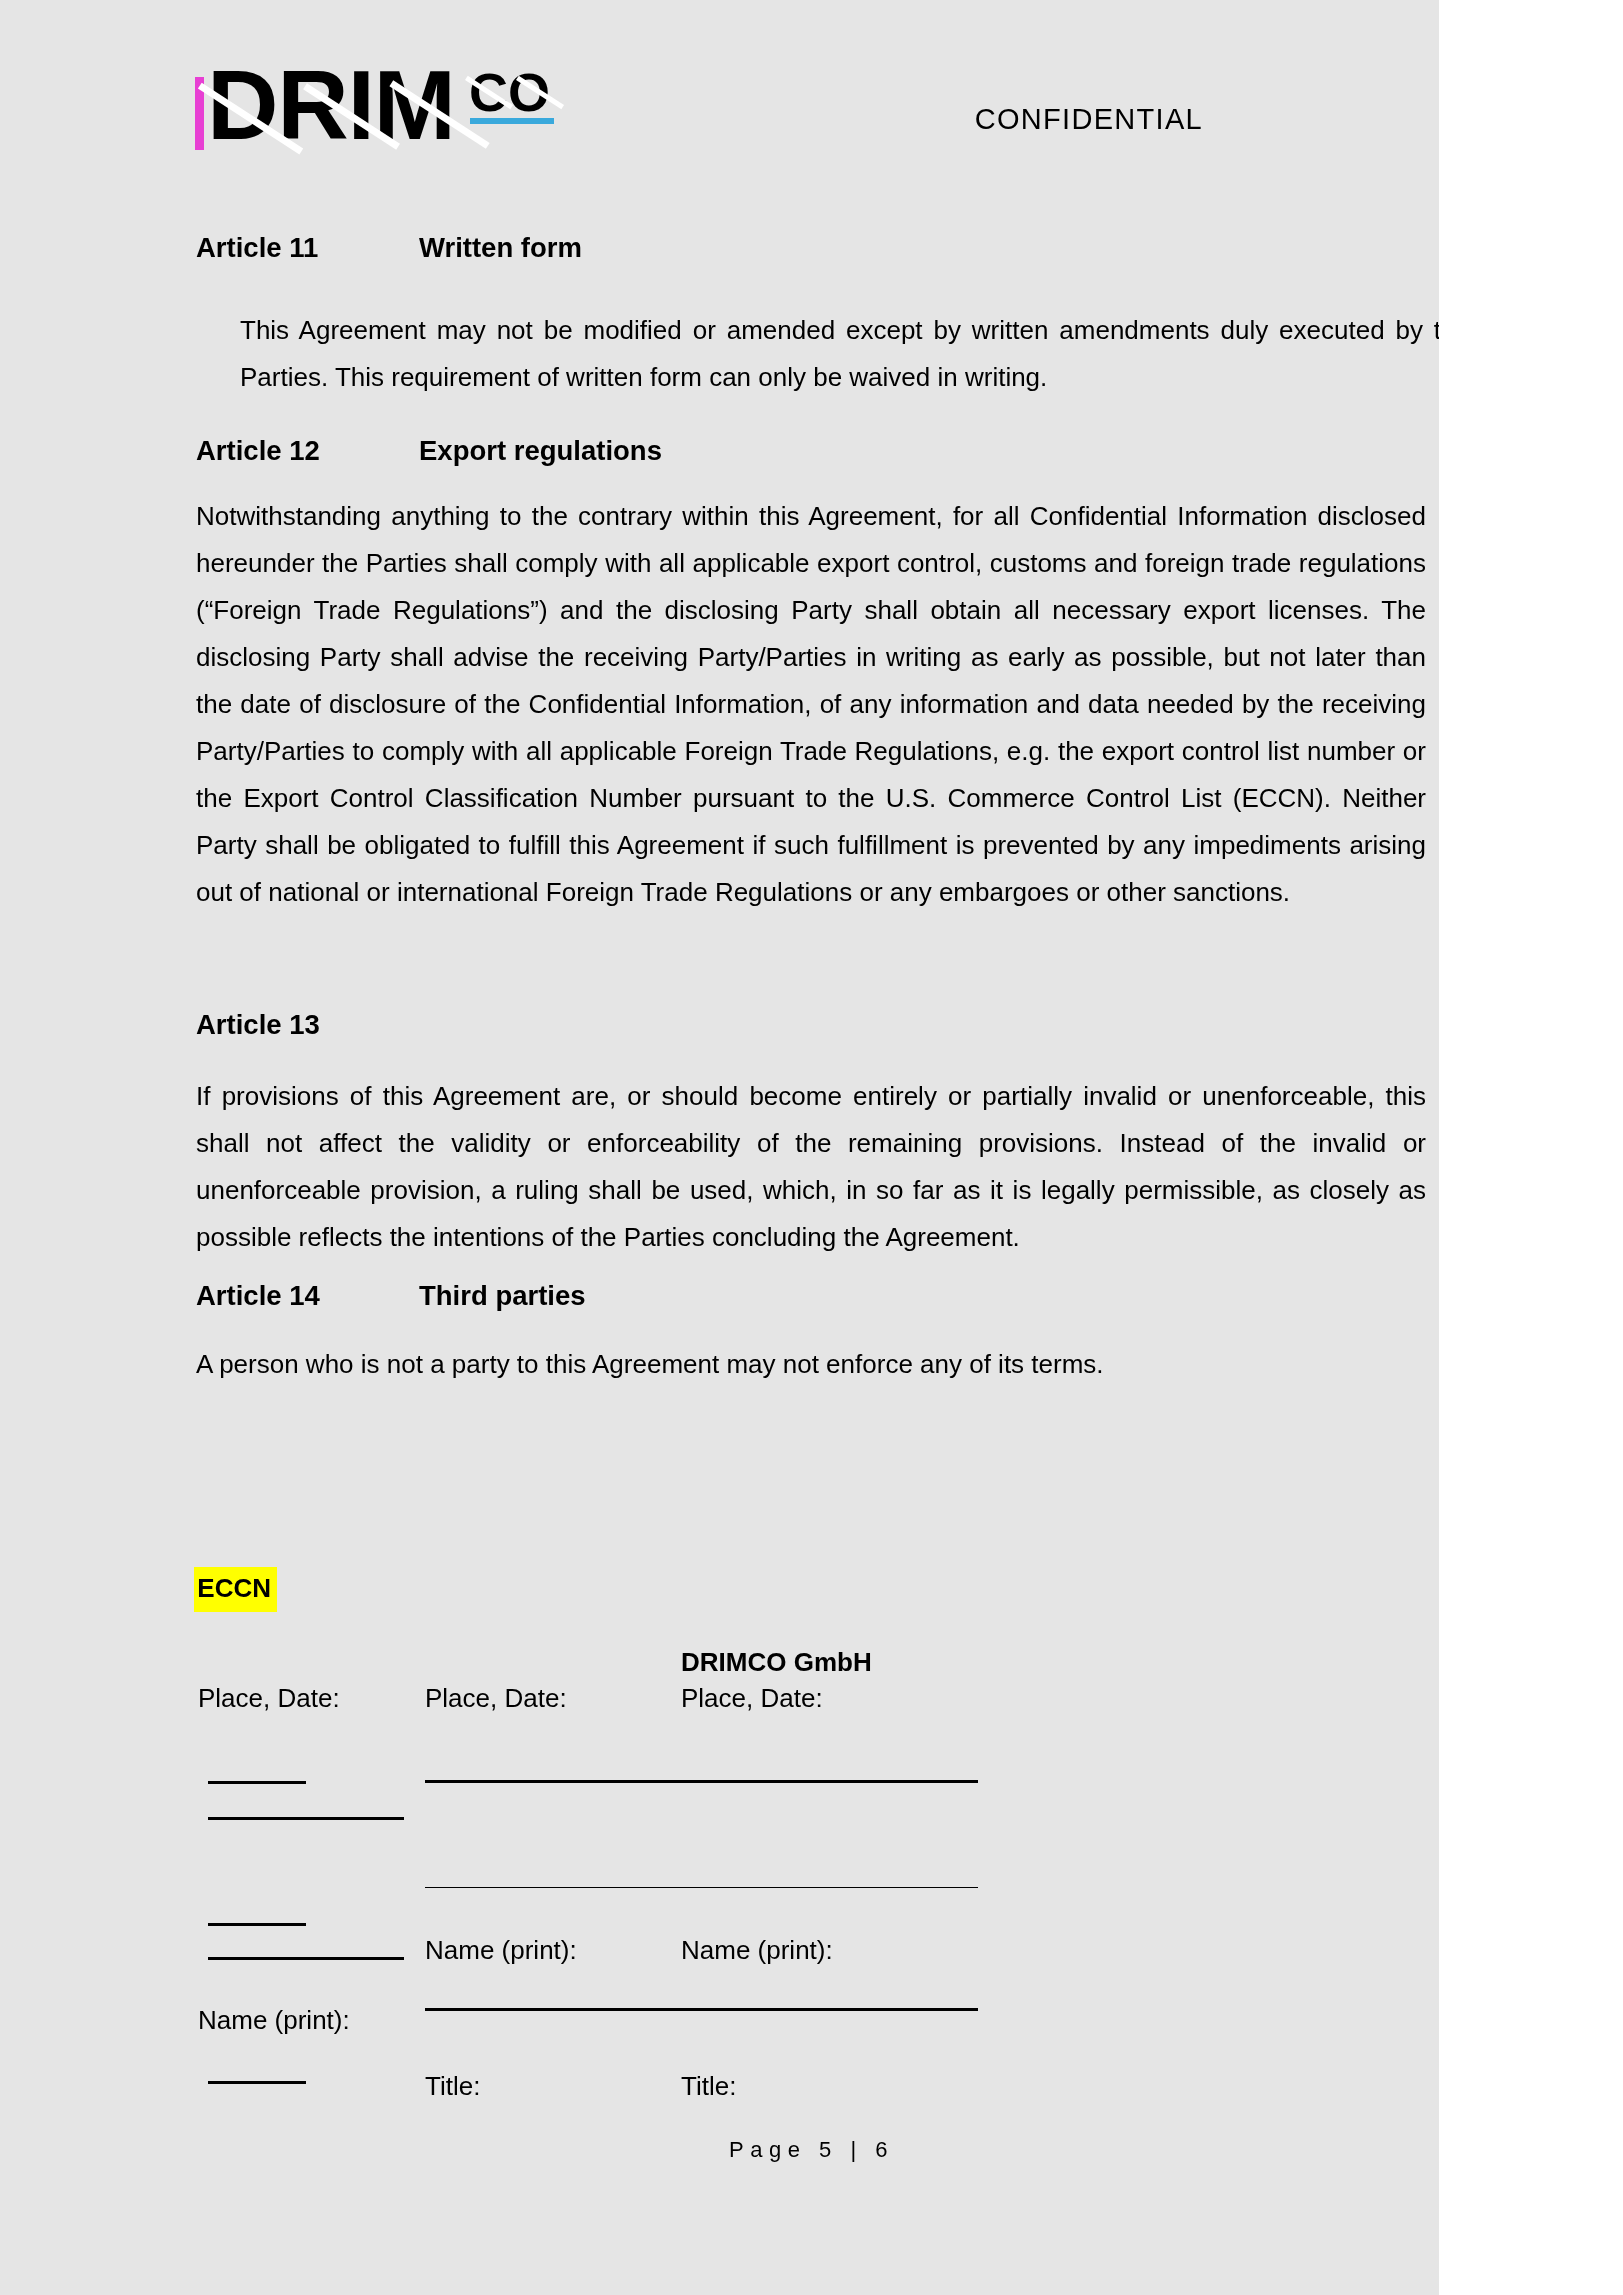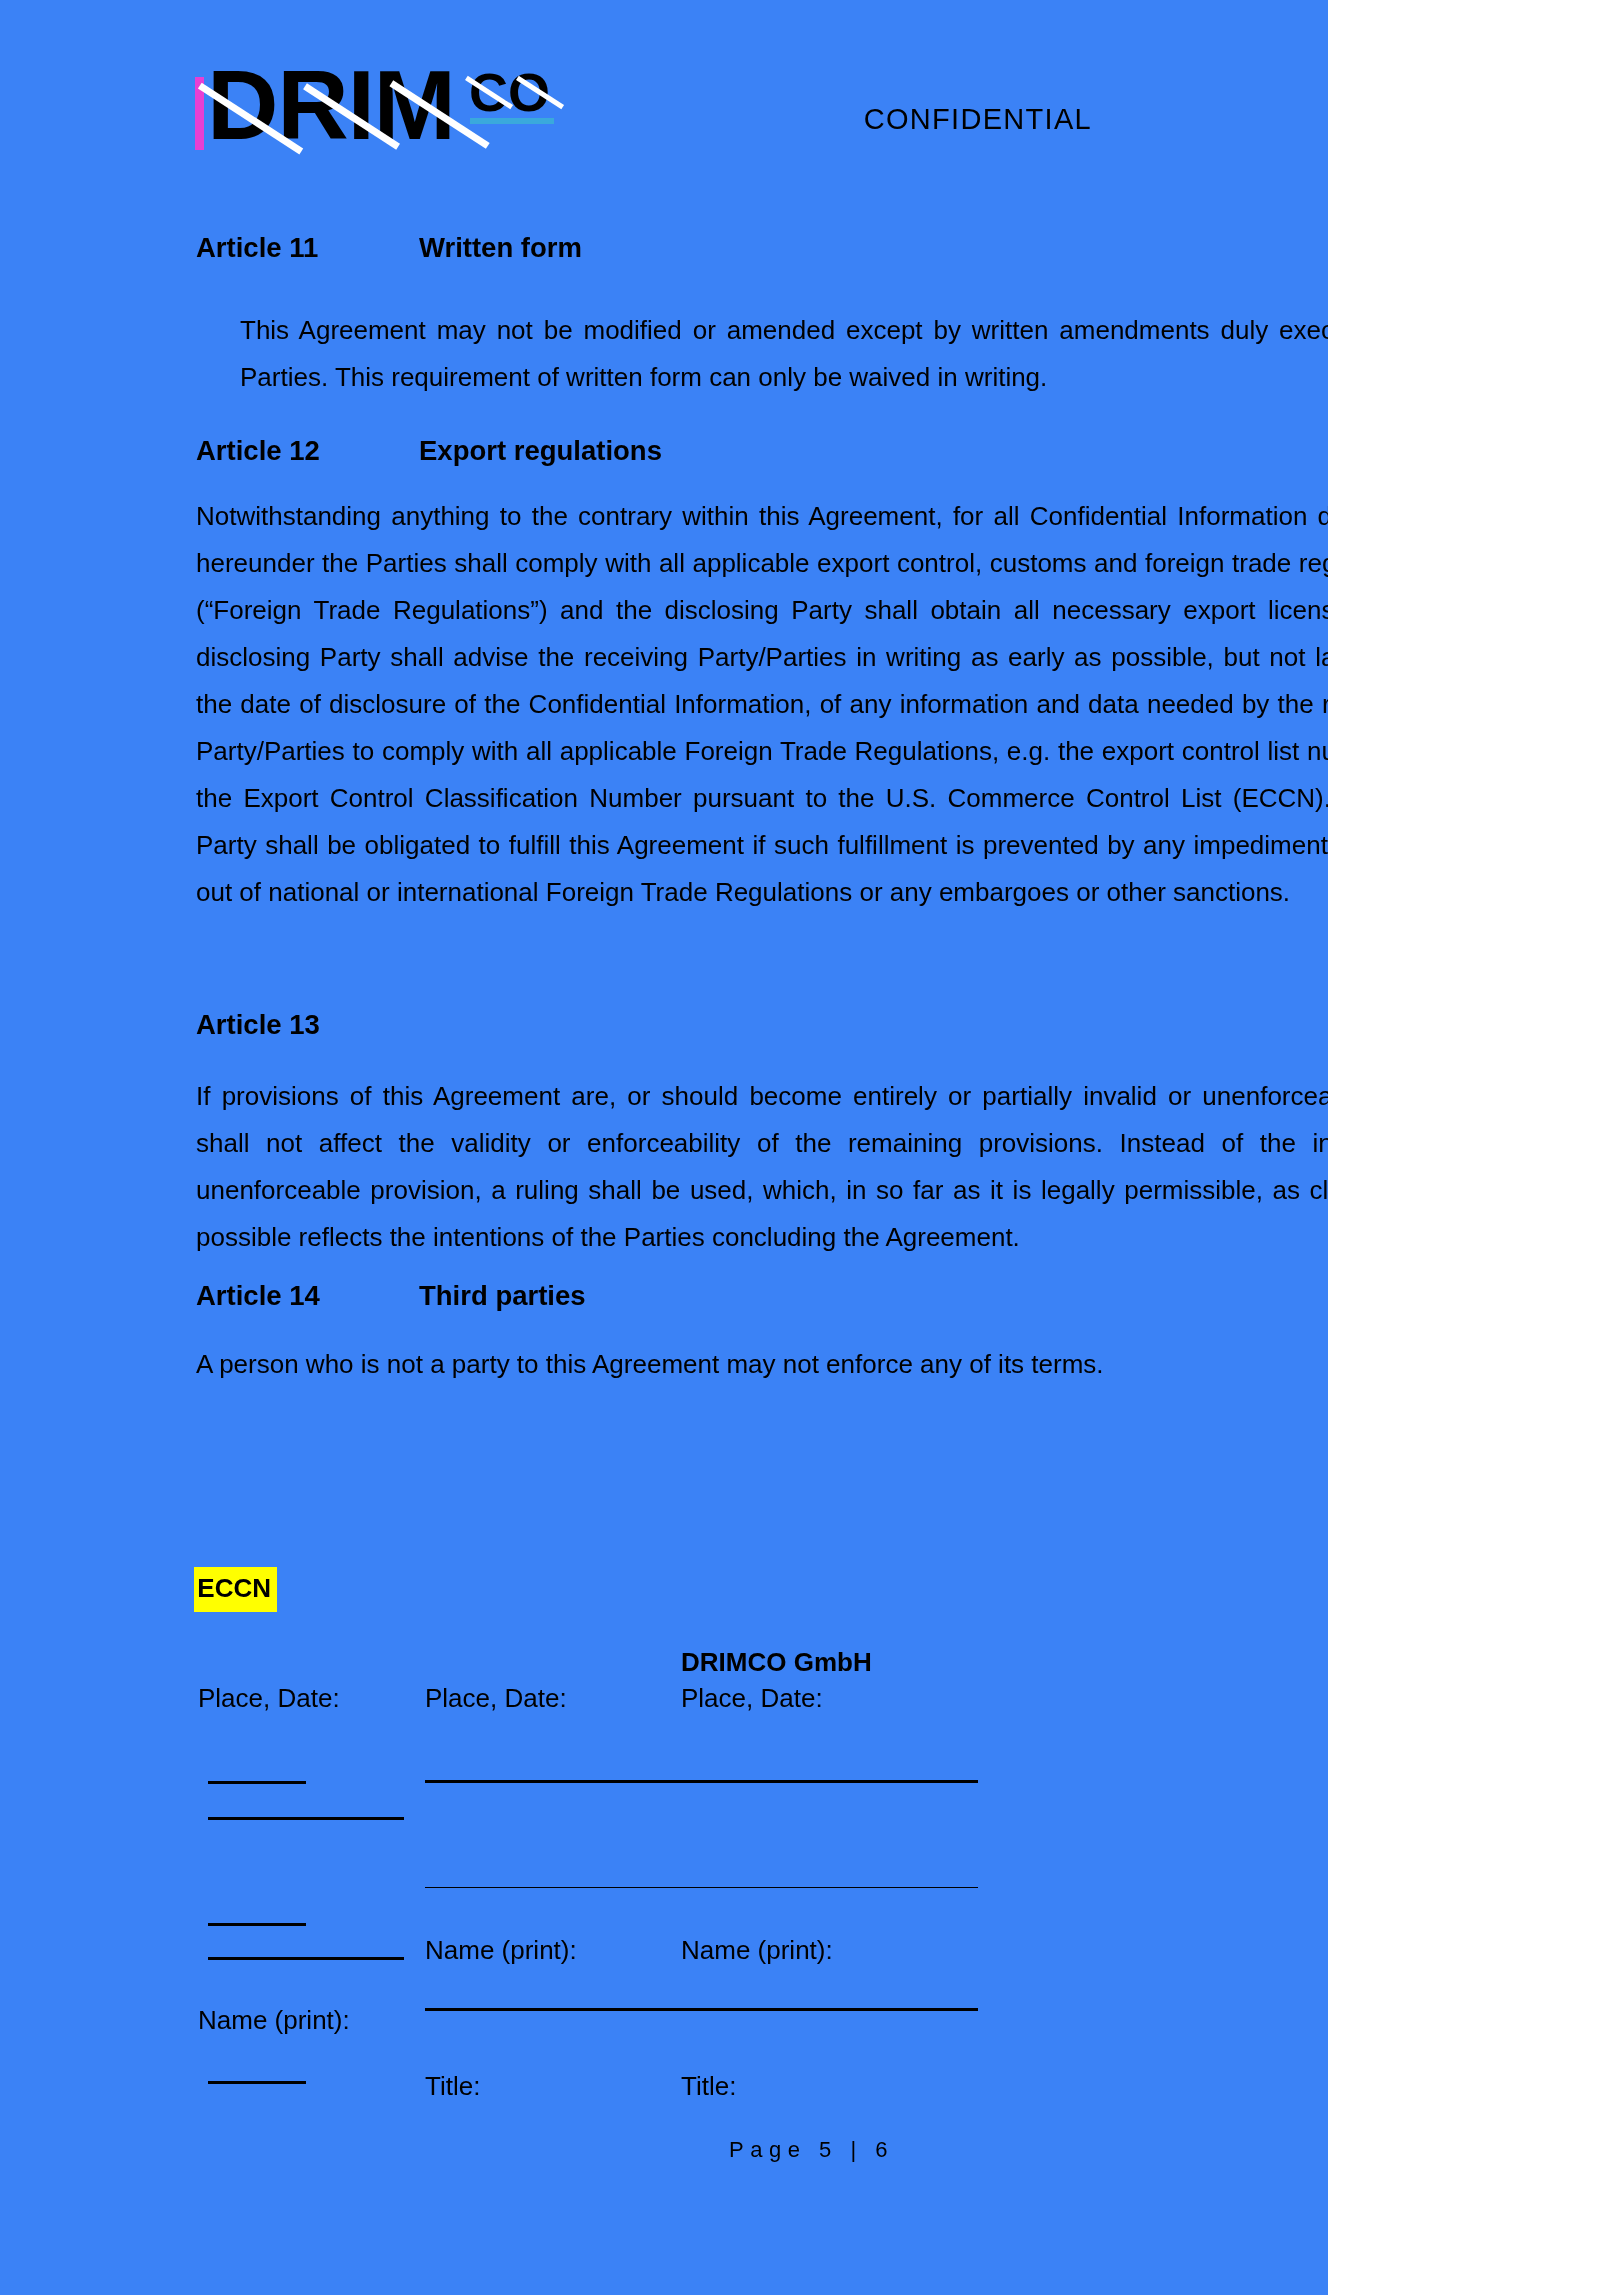--- a/index.html
+++ b/index.html
@@ -1,20 +1,20 @@
 <!DOCTYPE html>
 <html style="font-size:10.5px"><head>
 <meta charset="utf-8">
 <style>
   html, body { margin: 0; padding: 0; background: #ffffff; }
   .page {
     position: relative;
-    width: 1328px;
+    width: 1439px;
     height: 2295px;
-    background: #3b82f6;
+    background: #e5e5e5;
     font-family: "Liberation Sans", sans-serif;
     color: #000000;
     overflow: hidden;
   }
 
   
   .logo { position: absolute; left: 0; top: 0; width: 589px; height: 183px; }
   .logo-bar-pink {
     position: absolute; left: 195px; top: 77px; width: 9.2px; height: 73px;
   }

